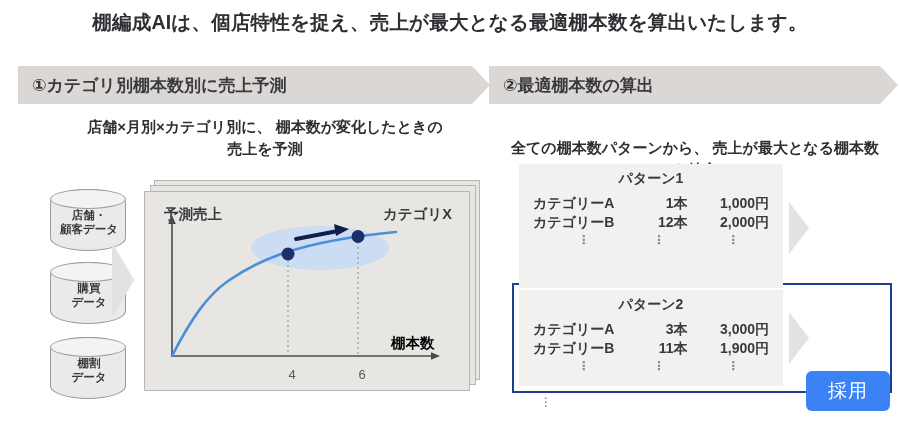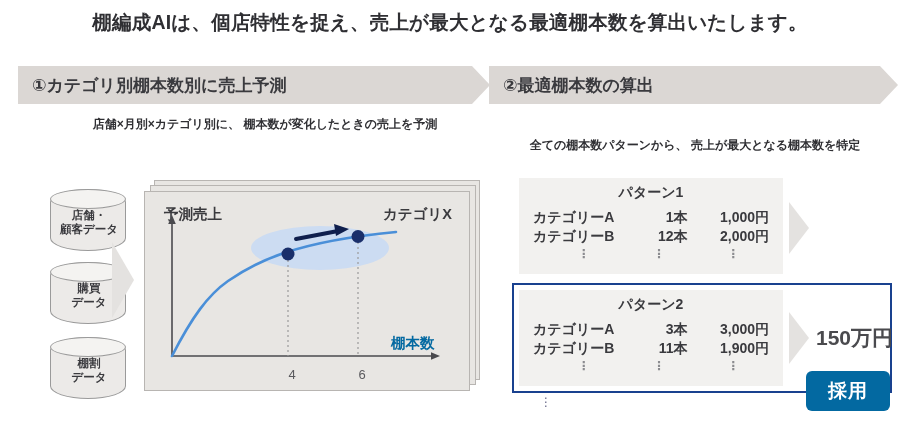--- a/index.html
+++ b/index.html
@@ -89,21 +89,21 @@
     height: 0;
     border-top: 19px solid transparent;
     border-bottom: 19px solid transparent;
     border-left: 18px solid #dbd7d4;
   }
 
   
   .subcaption {
     position: absolute;
     text-align: center;
-    font-size: 12px;
+    font-size: 15px;
     font-weight: bold;
     line-height: 1.45;
     color: #2f2f33;
   }
   #sub1 { top: 116px; left: 80px; width: 370px; }
   #sub2 { top: 116px; left: 510px; width: 370px; margin-top: 21px; }
 
   
   .cylinder {
     position: absolute;
@@ -180,21 +180,21 @@
     font-size: 14.5px;
     font-weight: bold;
     color: #3a3a3e;
   }
   .chart-xlabel {
     position: absolute;
     left: 391px;
     top: 334px;
     font-size: 14.5px;
     font-weight: bold;
-    color: #0369a1;
+    color: #000000;
   }
   #chart-svg {
     position: absolute;
     left: 144px;
     top: 191px;
   }
   .tick-label {
     position: absolute;
     font-size: 13px;
     color: #5a5a5e;
@@ -203,21 +203,21 @@
   }
   #tick4 { left: 282px; top: 367px; }
   #tick6 { left: 352px; top: 367px; }
 
   
   .pattern-box {
     position: absolute;
     background: #f2f1ef;
     box-sizing: border-box;
   }
-  #pattern1-box { left: 519px; top: 178px; width: 264px; height: 96px; }
+  #pattern1-box { left: 519px; top: 164px; width: 264px; height: 124px; }
   #pattern2-box { left: 519px; top: 290px; width: 264px; height: 96px; }
 
   .pattern-outline {
     position: absolute;
     left: 512px;
     top: 283px;
     width: 380px;
     height: 110px;
     border: 2px solid #19418f;
     box-sizing: border-box;
@@ -280,25 +280,25 @@
   }
   #amount1 { left: 816px; top: 214px; }
   #amount2 { left: 816px; top: 324px; }
 
   .adopt-badge {
     position: absolute;
     left: 806px;
     top: 371px;
     width: 84px;
     height: 40px;
-    background: #0369a1;
+    background: #3b82f6;
     border-radius: 6px;
     color: #ffffff;
     font-size: 19px;
-    font-weight: bold;
+    font-weight: normal;
     display: flex;
     align-items: center;
     justify-content: center;
     letter-spacing: 1px;
   }
 
   .vdots {
     position: absolute;
     left: 540px;
     top: 396px;
@@ -412,19 +412,18 @@
         <span class="amt">1,900円</span>
       </div>
       <div class="pattern-row dots">
         <span class="cat">⋮</span>
         <span class="qty">⋮</span>
         <span class="amt">⋮</span>
       </div>
     </div>
   </div>
   <div class="result-arrow" id="arrow2"></div>
-  <div class="result-amount" id="amount2">150万円</div>
 
   <div class="adopt-badge">採用</div>
 
   <div class="vdots">⋮</div>
 
 </div>
 
 </body></html>

